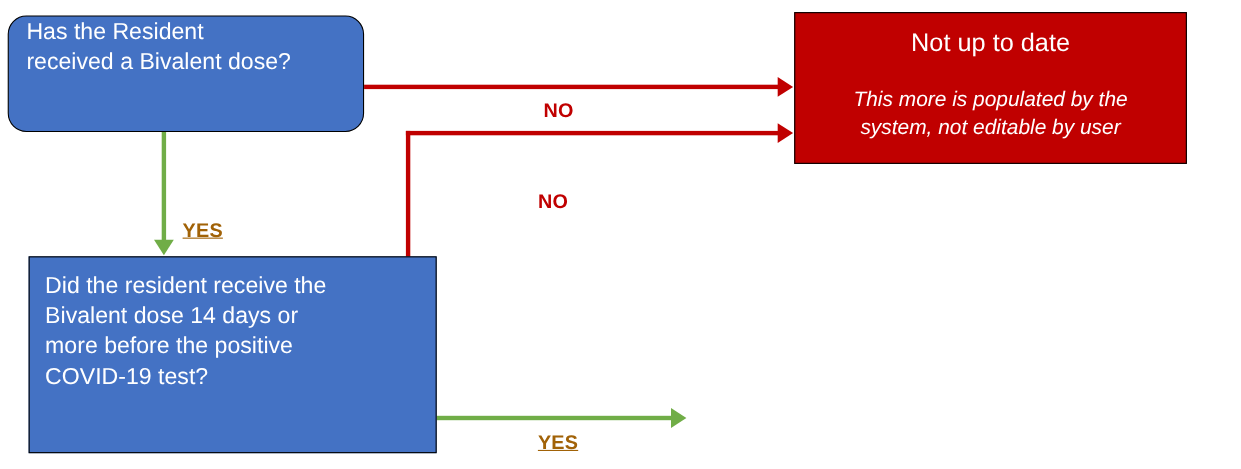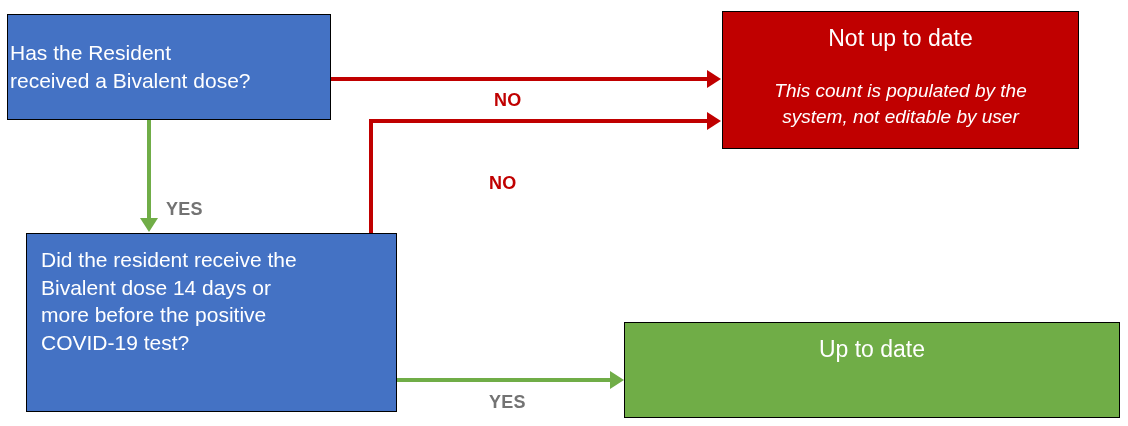--- a/index.html
+++ b/index.html
@@ -40,22 +40,22 @@
     color: #ffffff;
     white-space: pre-line;
   }
 
   
   #box-has-bivalent {
     left: 7px;
     top: 14px;
     width: 324px;
     height: 106px;
-    justify-content: center;
-    padding: 0 0 0 2px;
+    padding: 0 0 0 16px;
+    border-radius: 17px;
   }
   #box-has-bivalent .node-text {
     text-align: left;
   }
 
   
   #box-14-days {
     left: 26px;
     top: 233px;
     width: 371px;
@@ -147,21 +147,21 @@
   
   .edge-label {
     position: absolute;
     font-size: 18px;
     font-weight: bold;
     letter-spacing: 0.2px;
     white-space: nowrap;
     margin-top: 41px;
   }
   .label-no  { color: #C00000; }
-  .label-yes { color: #737373; }
+  .label-yes { color: #a16207; text-decoration: underline; }
 
   #label-no-1  { left: 494px; top: 49px; }
   #label-no-2  { left: 489px; top: 132px; }
   #label-yes-1 { left: 166px; top: 158px; }
   #label-yes-2 { left: 489px; top: 351px; }
 </style>
 </head>
 <body>
 
 <div id="canvas">
@@ -194,21 +194,18 @@
 
   <div class="node node-blue" id="box-14-days">
     <div class="node-text">Did the resident receive the
 Bivalent dose 14 days or
 more before the positive
 COVID-19 test?</div>
   </div>
 
   <div class="node node-red" id="box-not-up-to-date">
     <div class="node-title">Not up to date</div>
-    <div class="node-sub">This count is populated by the
+    <div class="node-sub">This more is populated by the
 system, not editable by user</div>
   </div>
 
-  <div class="node node-green" id="box-up-to-date">
-    <div class="node-title">Up to date</div>
-  </div>
 
 </div>
 
 </body></html>

